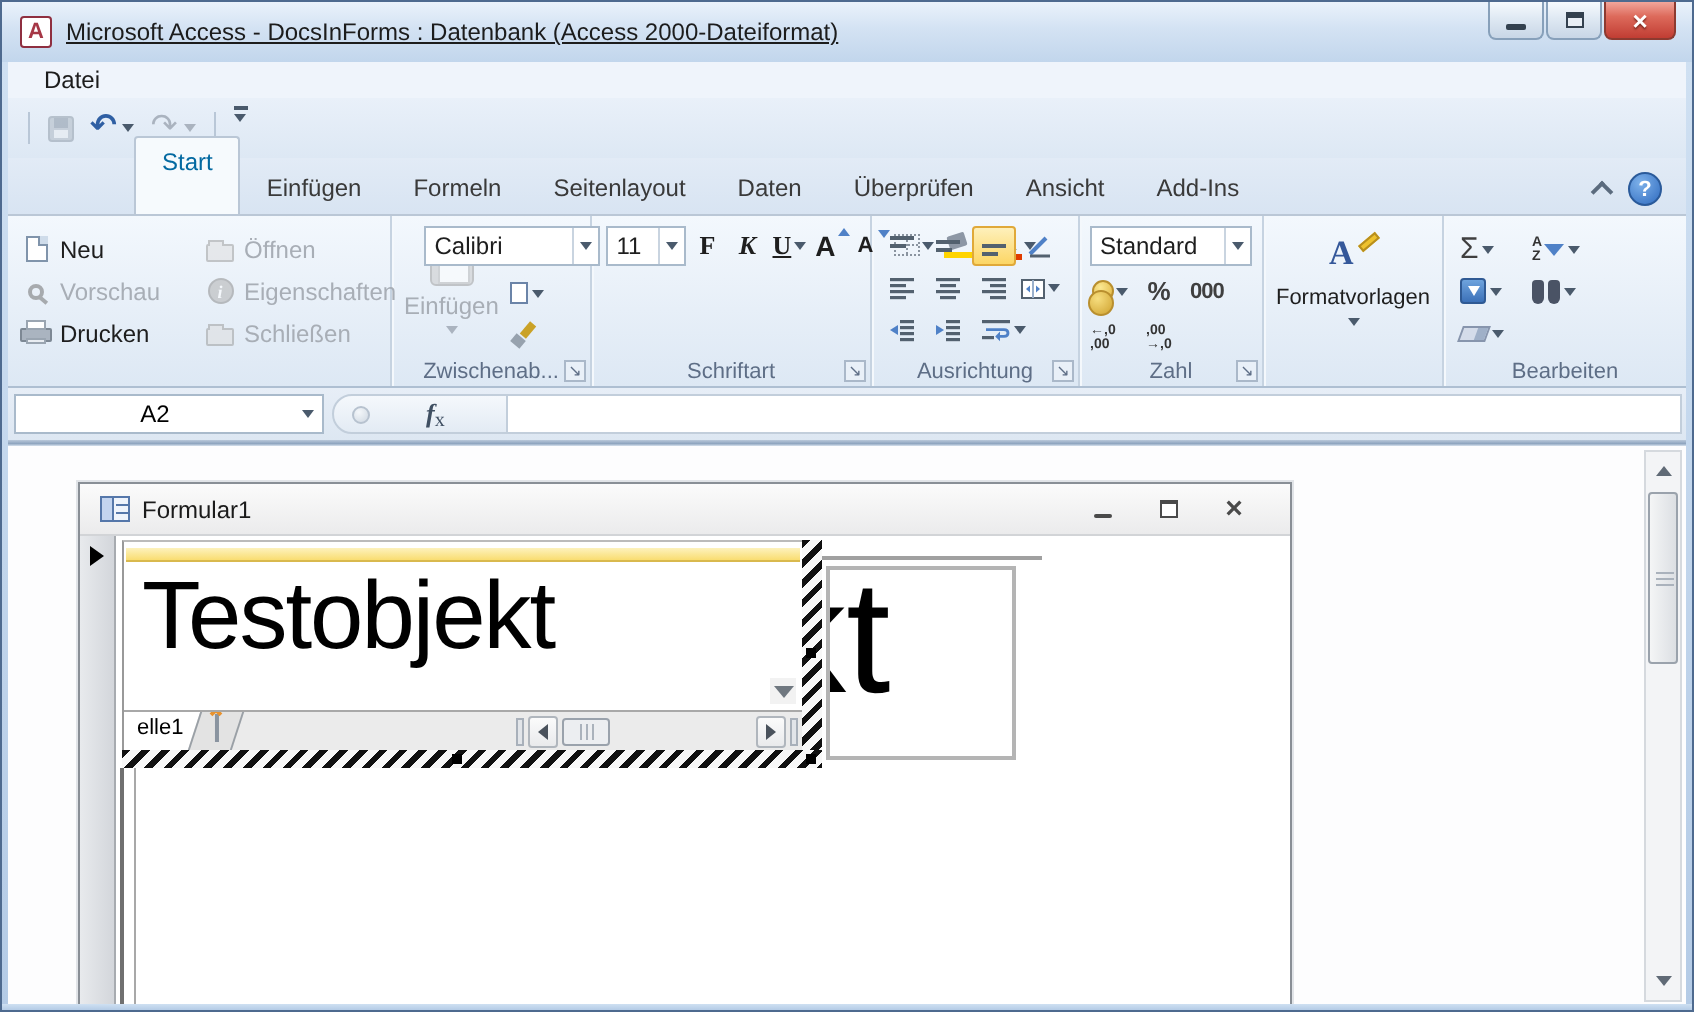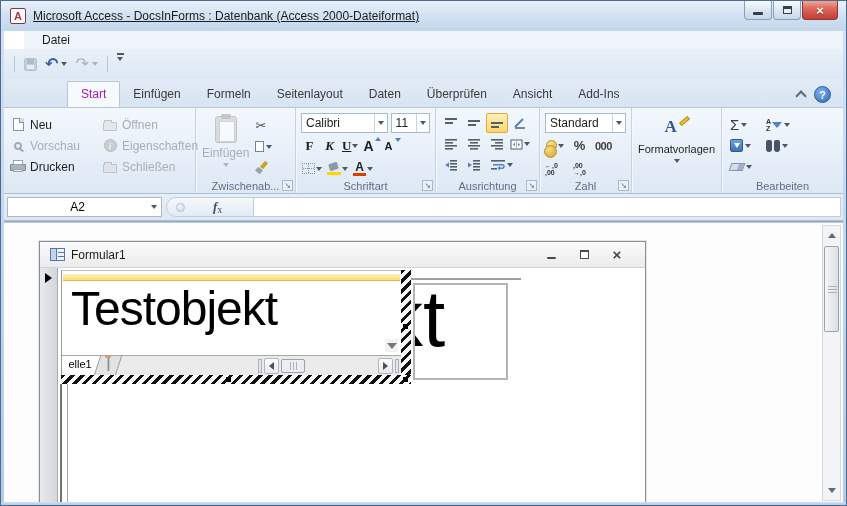--- a/index.html
+++ b/index.html
@@ -24,21 +24,21 @@
     display:flex;align-items:center;justify-content:center;margin-left:1px;
     background:linear-gradient(#f6fafd,#dfe9f3 45%,#c8d6e6);}
   .wbtn.min,.wbtn.max{width:28px;}
   .wbtn.close{width:36px;background:linear-gradient(#f2a69b,#dd6a5b 40%,#c13d33);border-color:#8c3a30;}
   .glyph-minbar{width:10px;height:3px;background:#33414f;margin-top:7px;border-radius:1px;}
   .glyph-box{width:9px;height:8px;border:1px solid #33414f;border-top:3px solid #33414f;background:#e8eef5;}
   .wbtn.close span{color:#fff;font-weight:bold;font-size:13px;line-height:13px;text-shadow:0 1px 1px #7e2a20;}
 
   
   .menubar{position:absolute;left:3px;right:3px;top:30px;height:28px;background:#eff4fb;
-    border-bottom:1px solid #ccd8e6;font-size:12px;margin-left:20px;}
+    border-bottom:1px solid #ccd8e6;font-size:12px;}
   .menu-item{position:absolute;left:14px;top:1px;color:#1c1c1c;padding:1px 4px;}
 
   
   .qat{position:absolute;left:3px;right:3px;top:48px;height:30px;
     background:linear-gradient(#e9f0f9,#dde8f4);display:flex;align-items:center;padding-left:5px;}
   .qsep{width:1px;height:16px;background:#b9c7d7;margin:0 5px;}
   .qbtn{display:flex;align-items:center;margin:0 2px;height:22px;padding:0 2px;}
   .floppy{width:13px;height:13px;background:#b3bdc8;border:1px solid #98a4b1;border-radius:2px;position:relative;opacity:.6;}
   .floppy:before{content:"";position:absolute;left:2px;top:0;width:7px;height:5px;background:#8f9cab;}
   .floppy:after{content:"";position:absolute;left:2px;bottom:1px;width:7px;height:4px;background:#e9edf2;}
@@ -48,21 +48,21 @@
   .tri-d.dim{border-top-color:#aab3bf;}
   .tri-u{width:0;height:0;border-left:3px solid transparent;border-right:3px solid transparent;border-bottom:4px solid #4f81c7;}
   .qmore{display:flex;flex-direction:column;align-items:center;margin-left:2px;}
   .qmore i{display:block;width:7px;height:2px;background:#4a5a6c;margin-bottom:2px;}
 
   
   .tabsrow{position:absolute;left:3px;right:3px;top:78px;height:28px;
     background:linear-gradient(#e2ebf6,#d8e4f2);display:flex;align-items:flex-end;padding-left:63px;font-size:12px;}
   .rtab{padding:5px 13px 6px;color:#3a3a3a;}
   .rtab.active{background:#f6fafd;border:1px solid #bac7d6;border-bottom:none;border-radius:2px 2px 0 0;
-    color:#a21caf;margin-bottom:-1px;padding-bottom:7px;}
+    color:#0369a1;margin-bottom:-1px;padding-bottom:20px;}
   .tabicons{position:absolute;right:12px;top:7px;display:flex;align-items:center;gap:9px;}
   .chev{width:8px;height:8px;border-top:2px solid #5b6b7e;border-left:2px solid #5b6b7e;transform:rotate(45deg);margin-top:3px;}
   .helpbtn{width:17px;height:17px;border-radius:50%;background:radial-gradient(circle at 35% 30%,#7db1ea,#2f6bbf);
     border:1px solid #2a5a9a;color:#fff;font-weight:bold;font-size:11px;display:flex;align-items:center;justify-content:center;}
 
   
   .ribbon{position:absolute;left:3px;right:3px;top:106px;height:87px;
     background:linear-gradient(#f3f8fd,#e7eff8 55%,#dde8f4);
     border-top:1px solid #bac7d6;border-bottom:1px solid #aebfd2;display:flex;font-size:12px;color:#1e1e1e;}
   .rgroup{position:relative;height:100%;border-right:1px solid #c6d3e1;box-shadow:1px 0 0 #f4f8fc;padding:3px 2px 16px 2px;}
@@ -94,21 +94,21 @@
   .ic-clip:after{content:"";position:absolute;left:3px;top:4px;width:14px;height:19px;background:#fff;border:1px solid #b5bac0;}
   .clipmini{display:flex;flex-direction:column;justify-content:flex-start;gap:4px;padding-top:4px;}
   .mini{display:flex;align-items:center;gap:2px;height:17px;padding:0 2px;}
   .cutg{font-size:13px;color:#4a4a4a;line-height:13px;}
   .ic-copy{width:9px;height:11px;background:#fff;border:1px solid #6b84a8;position:relative;}
   .ic-copy:before{content:"";position:absolute;left:2px;top:-4px;width:9px;height:11px;background:#e9f0fa;border:1px solid #6b84a8;z-index:-1;}
   .ic-brush{width:14px;height:14px;position:relative;}
   .ic-brush:before{content:"";position:absolute;left:7px;top:0;width:4px;height:8px;background:#caa227;transform:rotate(40deg);}
   .ic-brush:after{content:"";position:absolute;left:1px;top:7px;width:6px;height:5px;background:#97a2ae;transform:rotate(40deg);}
 
-  .fontgrid{display:flex;flex-direction:column;gap:2px;padding:1px 3px 0;justify-content:center;}
+  .fontgrid{display:flex;flex-direction:row;gap:2px;padding:1px 3px 0;justify-content:center;}
   .frow{display:flex;align-items:center;gap:3px;height:21px;}
   .combo{display:flex;align-items:center;height:20px;background:#fff;border:1px solid #a9bacb;font-size:12px;}
   .combo .cv{flex:1;padding-left:4px;white-space:nowrap;overflow:hidden;}
   .combo .ca{width:13px;align-self:stretch;border-left:1px solid #c9d4e0;display:flex;align-items:center;justify-content:center;}
   .fbtn{display:inline-flex;align-items:center;justify-content:center;height:19px;min-width:17px;padding:0 1px;}
   .bld{font-family:"Liberation Serif",serif;font-weight:bold;font-size:13px;}
   .itl{font-family:"Liberation Serif",serif;font-style:italic;font-weight:bold;font-size:13px;}
   .unl{font-family:"Liberation Serif",serif;font-weight:bold;font-size:13px;text-decoration:underline;}
   .grow{position:relative;font-size:14px;font-weight:bold;padding-right:6px;}
   .grow .tri-u{position:absolute;right:-1px;top:1px;}

